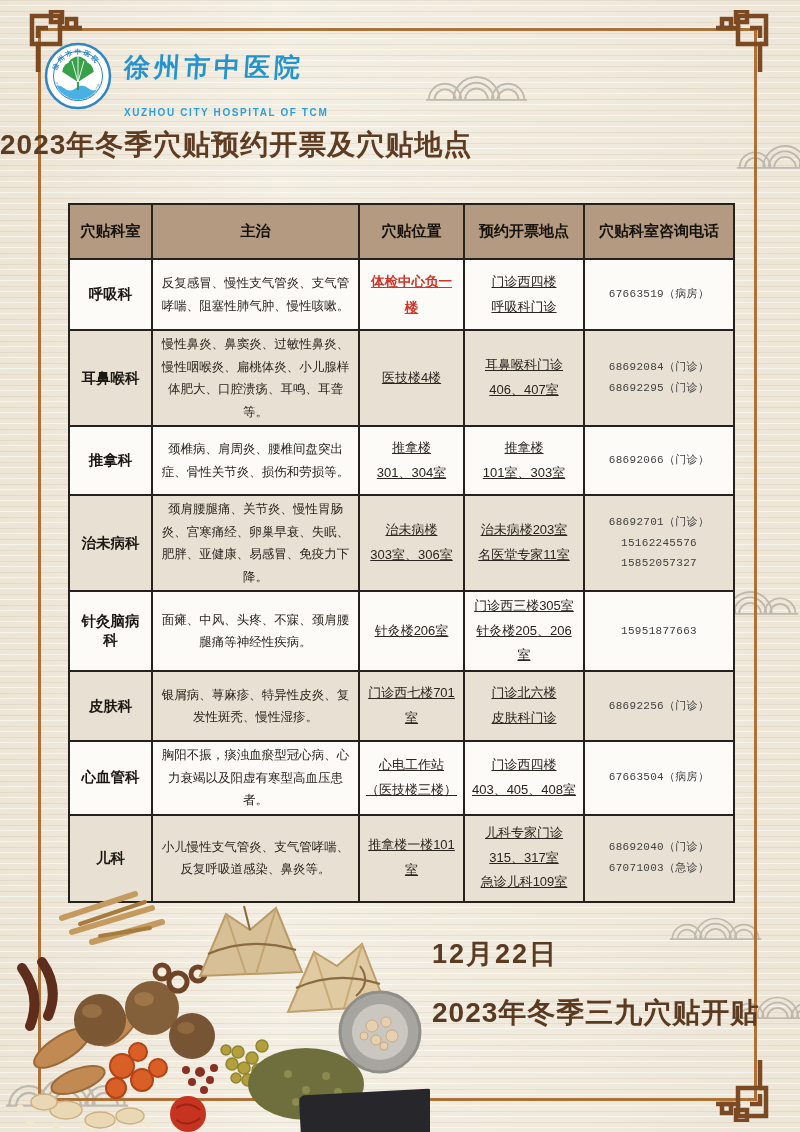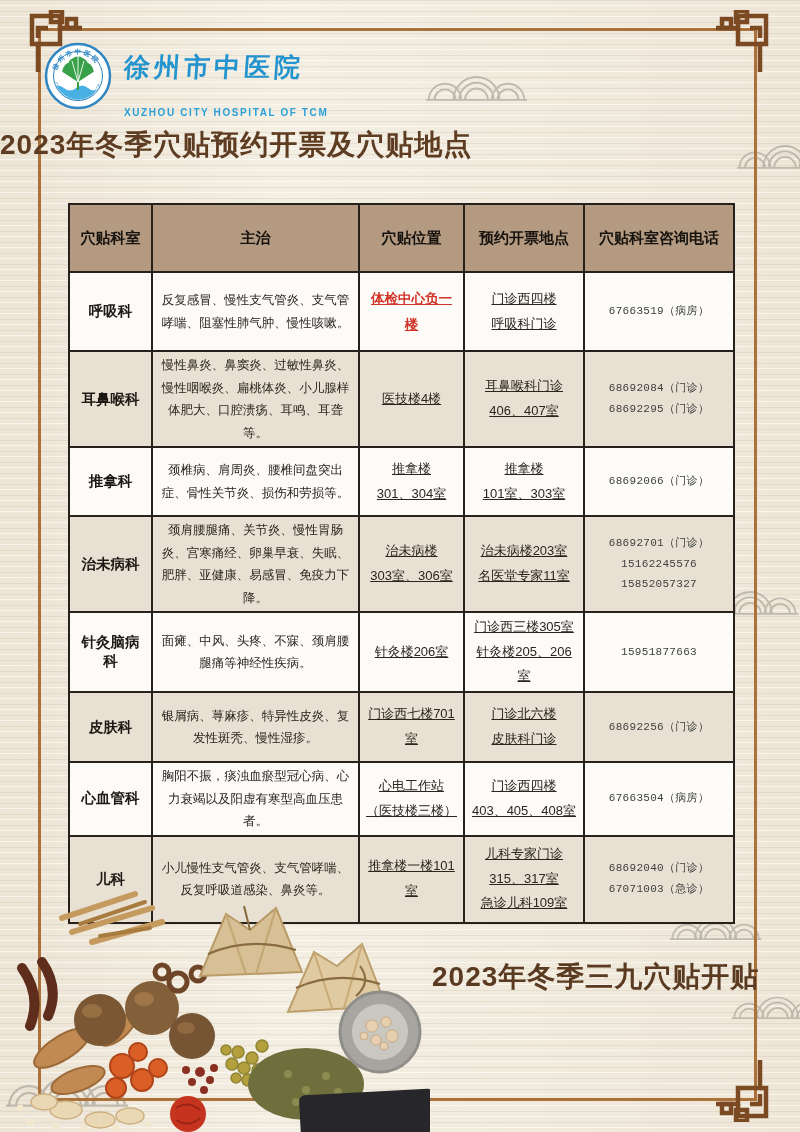--- a/index.html
+++ b/index.html
@@ -44,25 +44,25 @@
   }
   
   table.schedule{
     position:absolute;left:68px;top:203px;width:665px;
     border-collapse:collapse;table-layout:fixed;
   }
   table.schedule th, table.schedule td{
     border:2px solid #26211c;text-align:center;vertical-align:middle;
     white-space:pre-line;box-sizing:border-box;padding:2px 5px;
   }
-  table.schedule thead tr{height:68px;background:#b39a80;}
+  table.schedule thead tr{height:55px;background:#b39a80;}
   table.schedule th{font-size:15px;font-weight:800;color:#15110d;}
   table.schedule tbody tr{background:#fcfbf8;}
   table.schedule tbody tr:nth-child(even){background:#e8e0d2;}
-  table.schedule tbody tr:nth-child(1){height:79px;}
+  table.schedule tbody tr:nth-child(1){height:71px;}
   table.schedule tbody tr:nth-child(2){height:90px;}
   table.schedule tbody tr:nth-child(3){height:69px;}
   table.schedule tbody tr:nth-child(4){height:95px;}
   table.schedule tbody tr:nth-child(5){height:72px;}
   table.schedule tbody tr:nth-child(6){height:70px;border-radius:19px;}
   table.schedule tbody tr:nth-child(7){height:71px;}
   table.schedule tbody tr:nth-child(8){height:87px;}
   td.col-dept{font-size:14.5px;font-weight:800;color:#1c1813;}
   td.col-ind{font-size:12.5px;color:#2a251f;line-height:1.8;}
   td.col-loc,td.col-book{font-size:13px;color:#2a251f;line-height:1.9;text-decoration:underline;}
@@ -395,16 +395,17 @@
           <circle cx="386" cy="142" r="5"></circle>
           <circle cx="392" cy="156" r="6"></circle>
         <circle cx="376" cy="160" r="5"></circle>
           <circle cx="364" cy="156" r="4"></circle>
           <circle cx="384" cy="166" r="4"></circle>
       </g>
     </g>
   </svg>
 
   <div class="footer-note">
+    <div class="date">12月22日</div>
     <div class="line2">2023年冬季三九穴贴开贴</div>
   </div>
 
 </div>
 
 </body></html>

